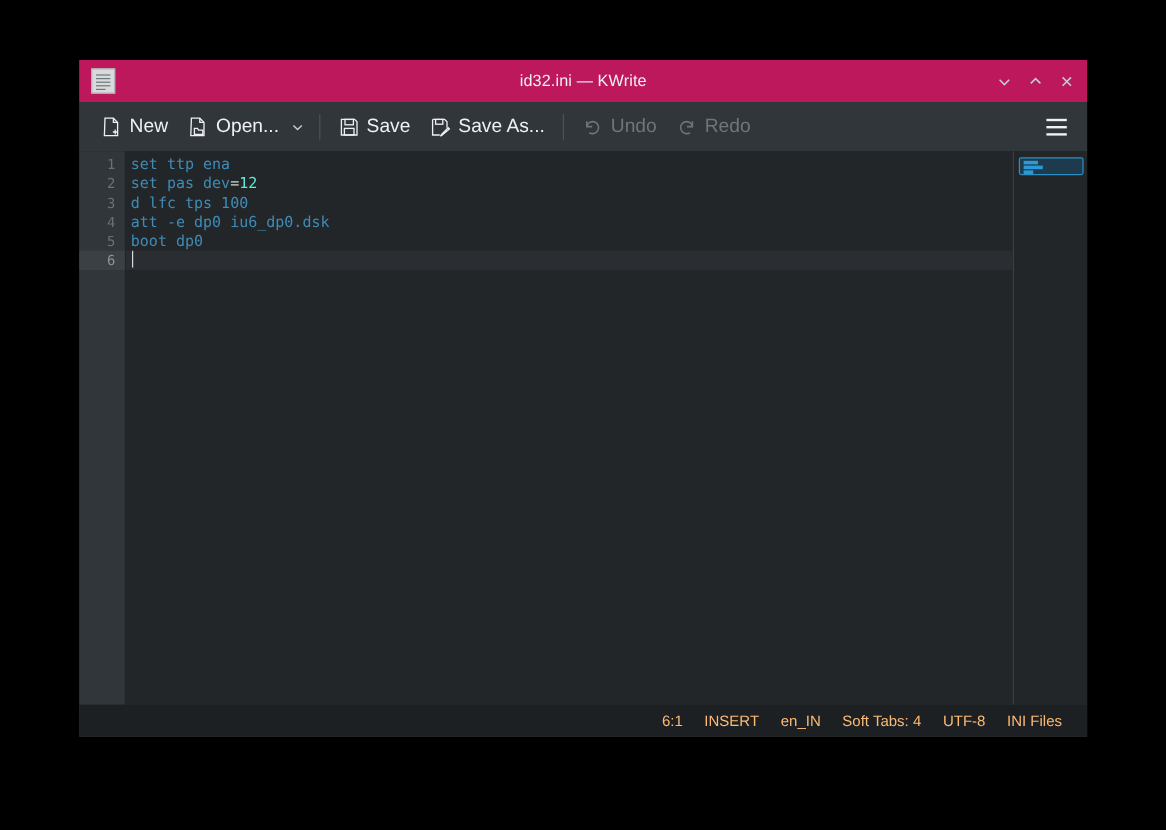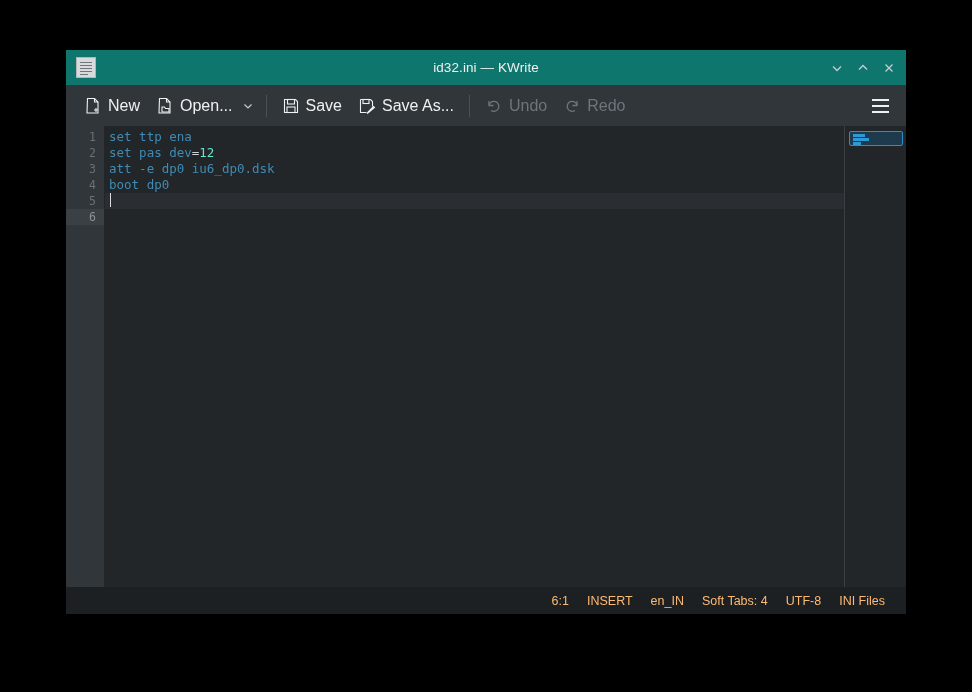--- a/index.html
+++ b/index.html
@@ -27,21 +27,21 @@
     background: #31363b;
     display: flex;
     flex-direction: column;
     overflow: hidden;
   }
 
   
   .titlebar {
     height: 35px;
     flex: 0 0 35px;
-    background: #0f766e;
+    background: #be185d;
     display: flex;
     align-items: center;
     position: relative;
   }
 
   .title-icon {
     position: absolute;
     left: 10px;
     top: 7px;
     width: 20px;
@@ -391,20 +391,21 @@
       <div class="ln">2</div>
       <div class="ln">3</div>
       <div class="ln">4</div>
       <div class="ln">5</div>
       <div class="ln current">6</div>
     </div>
 
     <div class="code-area">
       <div class="code-line">set ttp ena</div>
       <div class="code-line"><span>set pas dev</span><span class="tok-op">=</span><span class="tok-num">12</span></div>
+      <div class="code-line">d lfc tps 100</div>
       <div class="code-line">att -e dp0 iu6_dp0.dsk</div>
       <div class="code-line">boot dp0</div>
       <div class="code-line current"><span class="caret"></span></div>
     </div>
 
     <div class="minimap">
       <div class="minimap-thumb">
         <span class="mini-mark m1"></span>
         <span class="mini-mark m2"></span>
         <span class="mini-mark m3"></span>

